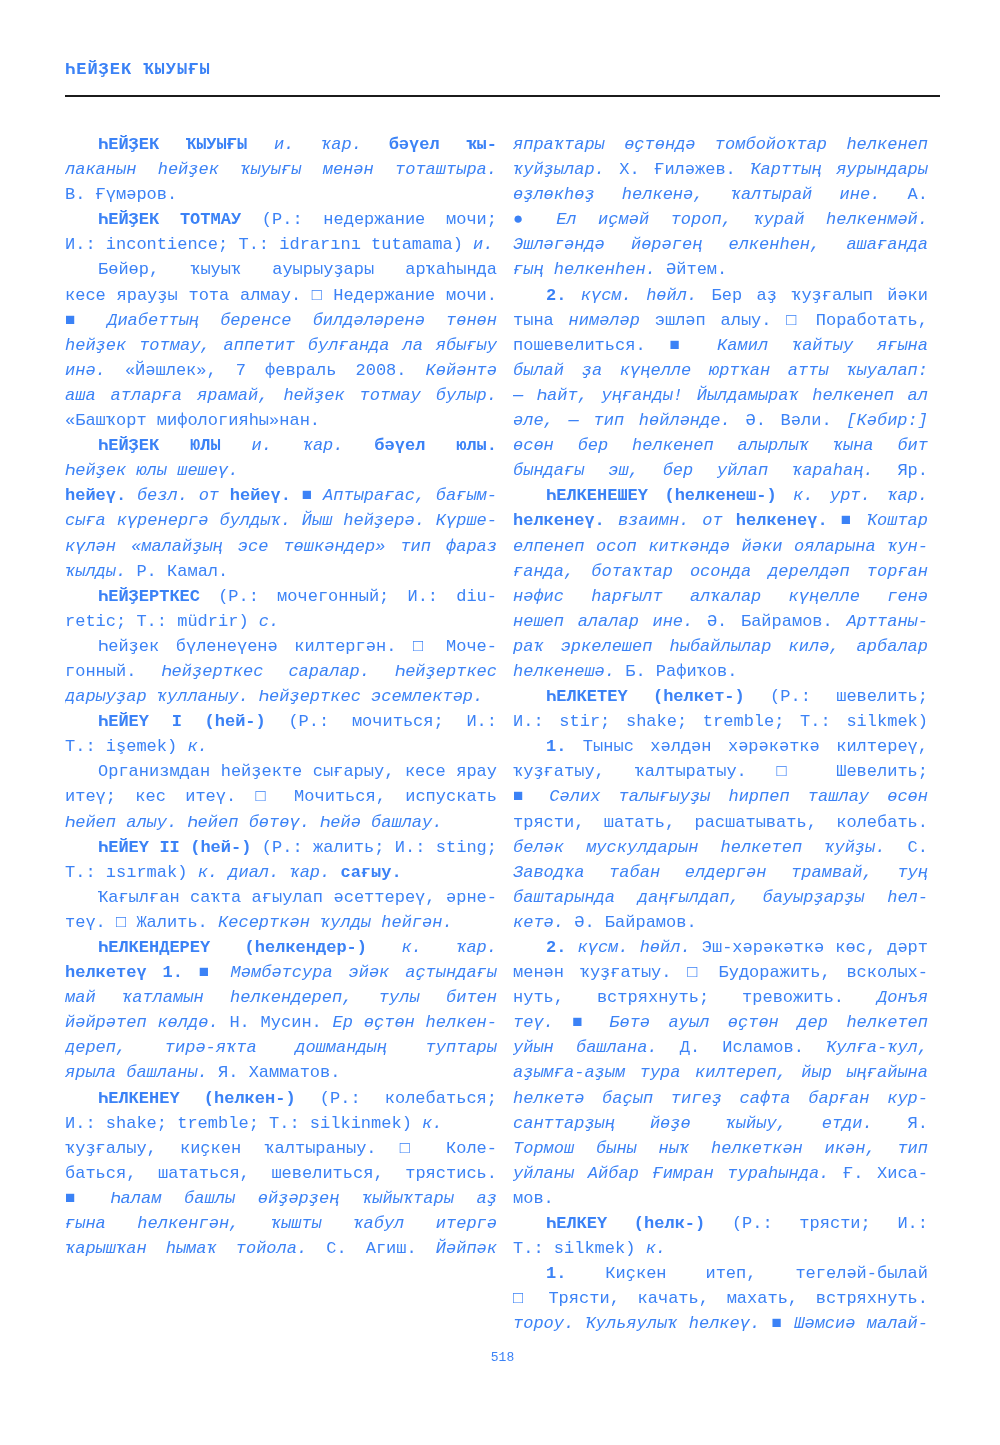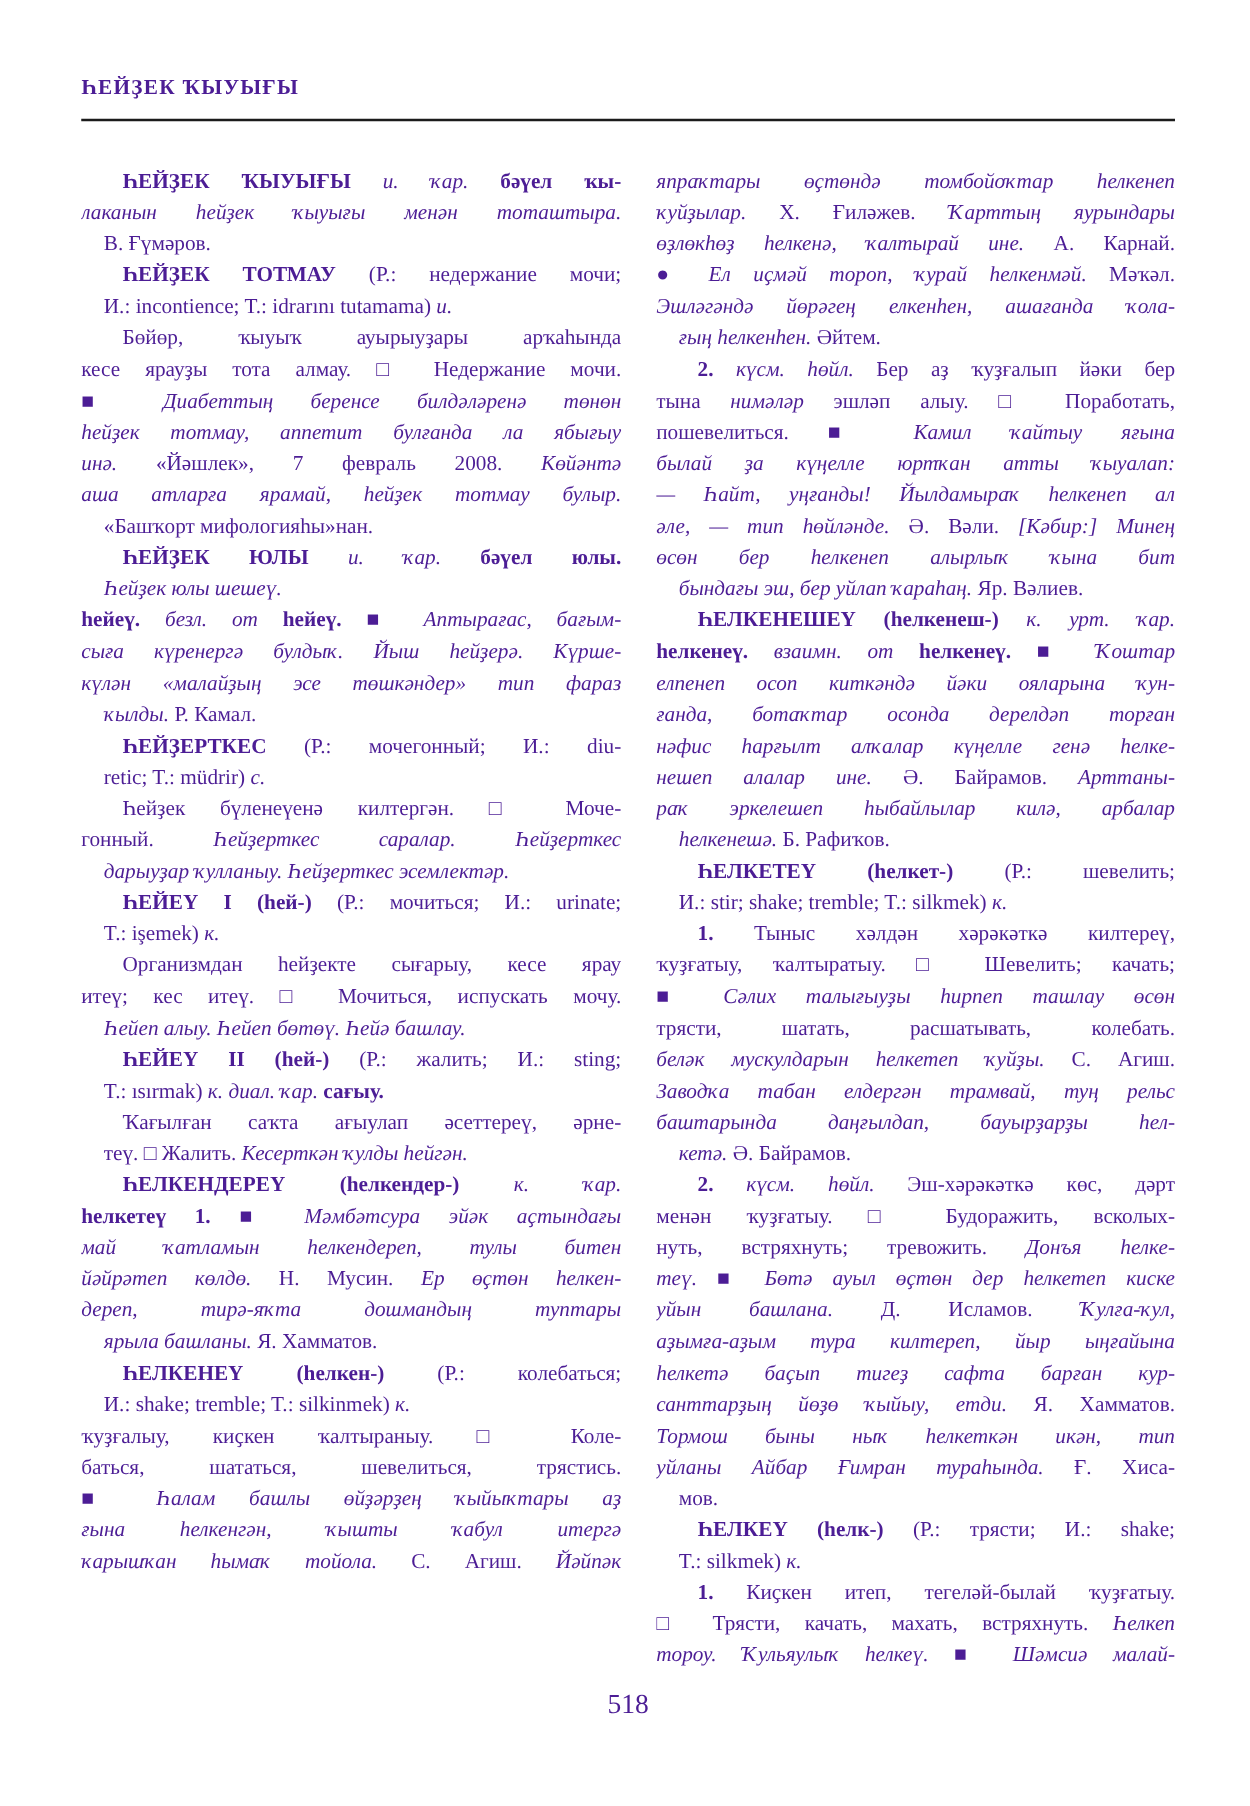--- a/index.html
+++ b/index.html
@@ -1,22 +1,22 @@
 <!DOCTYPE html>
 <html><head>
 <meta charset="utf-8">
 <style>
   html, body { margin: 0; padding: 0; background: #e8e8e8; }
   .sheet {
     position: relative;
     width: 1000px;
     height: 1445px;
     background: #ffffff;
-    color: #4c1d95;
-    font-family: Liberation Serif, serif;
+    color: #3b82f6;
+    font-family: Liberation Mono, monospace;
     overflow: hidden;
   }
   .running-head {
     position: absolute;
     left: 65px;
     top: 60px;
     font-size: 17px;
     font-weight: bold;
     letter-spacing: 1px;
     white-space: nowrap;
@@ -28,45 +28,45 @@
     width: 875px;
     height: 2px;
     background: #1b1b1b;
   }
   .columns {
     position: absolute;
     left: 65px;
     top: 132px;
     width: 875px;
     display: flex;
-    gap: 28px;
+    gap: 16px;
   }
   .col { flex: none; }
   .col-left  { width: 432px; }
   .col-right { width: 415px; }
   .line {
     font-size: 17px;
     line-height: 25.1px;
     text-align: justify;
     text-align-last: justify;
     overflow: hidden;
     white-space: normal;
     height: 25.1px;
   }
-  .line.end { text-align-last: left; margin-left: 18px; }
+  .line.end { text-align-last: left; }
   .line.ind { text-indent: 33px; }
   .seg-b { font-weight: bold; }
   .seg-i { font-style: italic; }
   .page-number {
     position: absolute;
     left: 65px;
     top: 1350px;
     width: 875px;
     text-align: center;
-    font-size: 22px;
+    font-size: 13px;
   }
 </style>
 </head>
 <body>
 
 <div class="sheet">
   <div class="running-head">ҺЕЙҘЕК ҠЫУЫҒЫ</div>
   <div class="head-rule"></div>
 
   <div class="columns">

